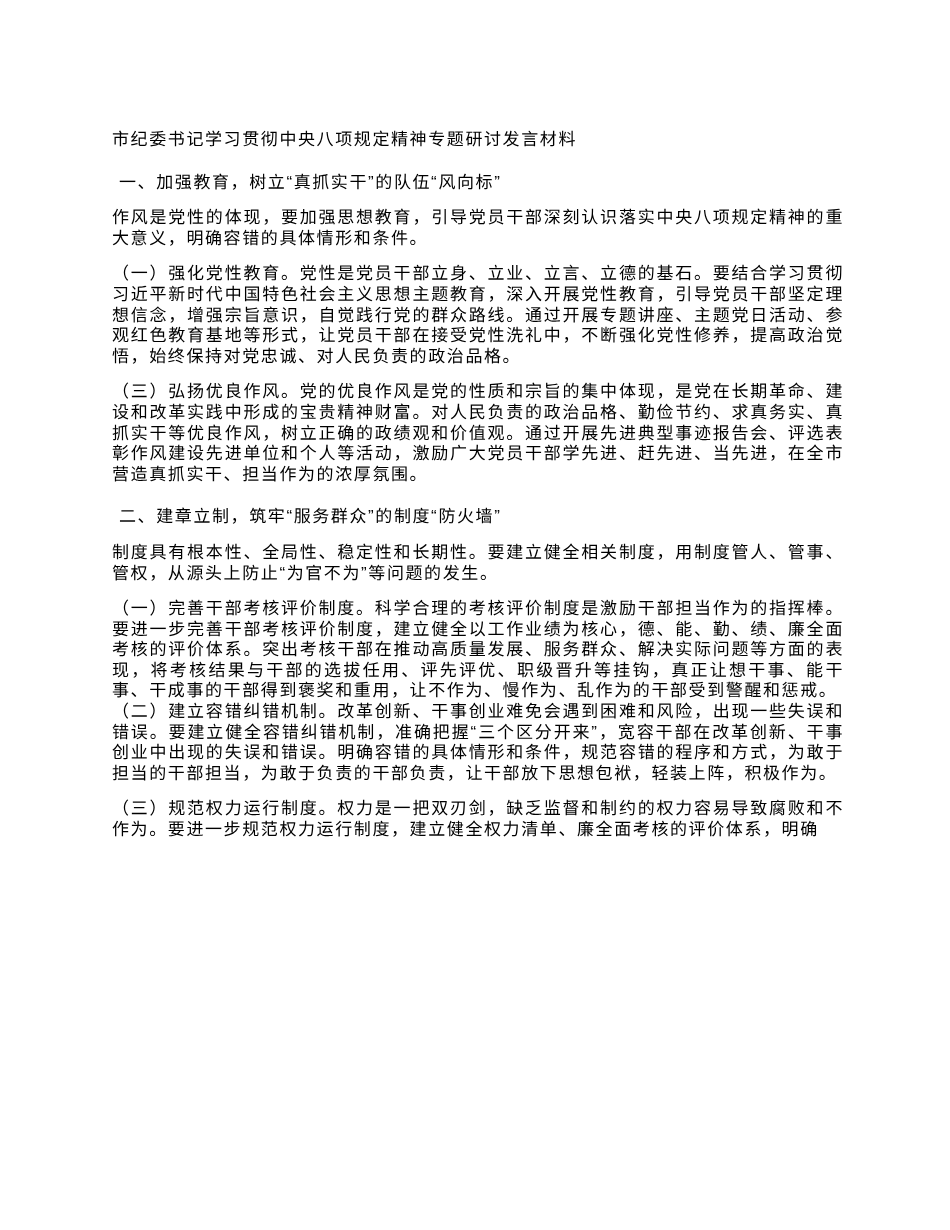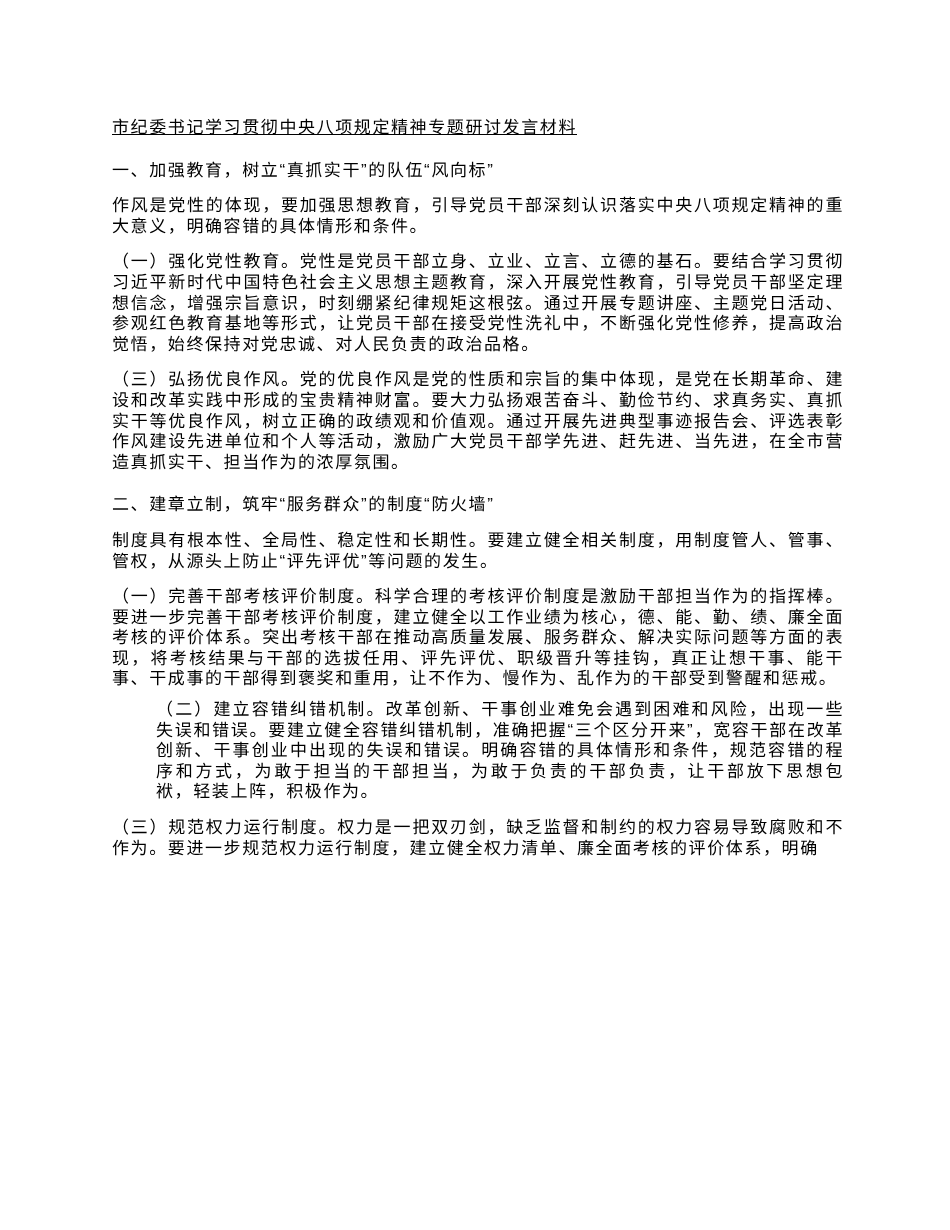--- a/index.html
+++ b/index.html
@@ -33,54 +33,53 @@
   }
   .doc-title,
   .heading,
   .para {
     margin: 15px 0;
     padding: 0;
     font-size: 17px;
     font-weight: normal;
   }
   .doc > :first-child {
-    margin-top: 0;
-    text-decoration: underline;
+    margin-top: 12px;
   }
   .heading {
     margin-top: 22px;
+    margin-left: 7px;
   }
   .no-gap-bottom {
-    margin-bottom: 10px;
+    margin-bottom: 0;
   }
   .no-gap-top {
     margin-top: 0;
-    margin-left: 44px;
   }
 </style>
 </head>
 <body>
 
 <div class="page">
   <div class="doc">
     <h1 class="doc-title">市纪委书记学习贯彻中央八项规定精神专题研讨发言材料</h1>
 
 
     <h2 class="heading">一、加强教育，树立“真抓实干”的队伍“风向标”</h2>
 
     <p class="para">作风是党性的体现，要加强思想教育，引导党员干部深刻认识落实中央八项规定精神的重大意义，明确容错的具体情形和条件。</p>
 
-    <p class="para">（一）强化党性教育。党性是党员干部立身、立业、立言、立德的基石。要结合学习贯彻习近平新时代中国特色社会主义思想主题教育，深入开展党性教育，引导党员干部坚定理想信念，增强宗旨意识，时刻绷紧纪律规矩这根弦。通过开展专题讲座、主题党日活动、参观红色教育基地等形式，让党员干部在接受党性洗礼中，不断强化党性修养，提高政治觉悟，始终保持对党忠诚、对人民负责的政治品格。</p>
+    <p class="para">（一）强化党性教育。党性是党员干部立身、立业、立言、立德的基石。要结合学习贯彻习近平新时代中国特色社会主义思想主题教育，深入开展党性教育，引导党员干部坚定理想信念，增强宗旨意识，自觉践行党的群众路线。通过开展专题讲座、主题党日活动、参观红色教育基地等形式，让党员干部在接受党性洗礼中，不断强化党性修养，提高政治觉悟，始终保持对党忠诚、对人民负责的政治品格。</p>
 
 
-    <p class="para">（三）弘扬优良作风。党的优良作风是党的性质和宗旨的集中体现，是党在长期革命、建设和改革实践中形成的宝贵精神财富。要大力弘扬艰苦奋斗、勤俭节约、求真务实、真抓实干等优良作风，树立正确的政绩观和价值观。通过开展先进典型事迹报告会、评选表彰作风建设先进单位和个人等活动，激励广大党员干部学先进、赶先进、当先进，在全市营造真抓实干、担当作为的浓厚氛围。</p>
+    <p class="para">（三）弘扬优良作风。党的优良作风是党的性质和宗旨的集中体现，是党在长期革命、建设和改革实践中形成的宝贵精神财富。对人民负责的政治品格、勤俭节约、求真务实、真抓实干等优良作风，树立正确的政绩观和价值观。通过开展先进典型事迹报告会、评选表彰作风建设先进单位和个人等活动，激励广大党员干部学先进、赶先进、当先进，在全市营造真抓实干、担当作为的浓厚氛围。</p>
 
     <h2 class="heading">二、建章立制，筑牢“服务群众”的制度“防火墙”</h2>
 
-    <p class="para">制度具有根本性、全局性、稳定性和长期性。要建立健全相关制度，用制度管人、管事、管权，从源头上防止“评先评优”等问题的发生。</p>
+    <p class="para">制度具有根本性、全局性、稳定性和长期性。要建立健全相关制度，用制度管人、管事、管权，从源头上防止“为官不为”等问题的发生。</p>
 
     <p class="para no-gap-bottom">（一）完善干部考核评价制度。科学合理的考核评价制度是激励干部担当作为的指挥棒。要进一步完善干部考核评价制度，建立健全以工作业绩为核心，德、能、勤、绩、廉全面考核的评价体系。突出考核干部在推动高质量发展、服务群众、解决实际问题等方面的表现，将考核结果与干部的选拔任用、评先评优、职级晋升等挂钩，真正让想干事、能干事、干成事的干部得到褒奖和重用，让不作为、慢作为、乱作为的干部受到警醒和惩戒。</p>
 
     <p class="para no-gap-top">（二）建立容错纠错机制。改革创新、干事创业难免会遇到困难和风险，出现一些失误和错误。要建立健全容错纠错机制，准确把握“三个区分开来”，宽容干部在改革创新、干事创业中出现的失误和错误。明确容错的具体情形和条件，规范容错的程序和方式，为敢于担当的干部担当，为敢于负责的干部负责，让干部放下思想包袱，轻装上阵，积极作为。</p>
 
     <p class="para">（三）规范权力运行制度。权力是一把双刃剑，缺乏监督和制约的权力容易导致腐败和不作为。要进一步规范权力运行制度，建立健全权力清单、廉全面考核的评价体系，明确</p>
   </div>
 </div>
 
 </body></html>

